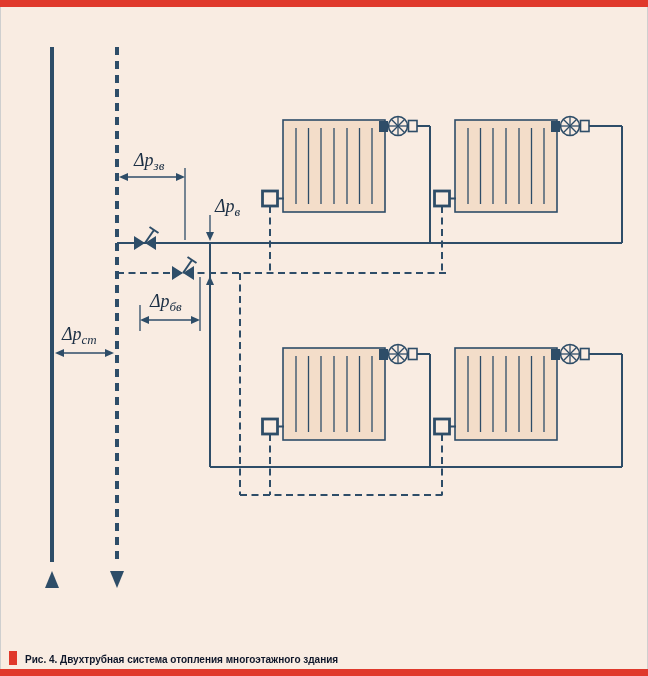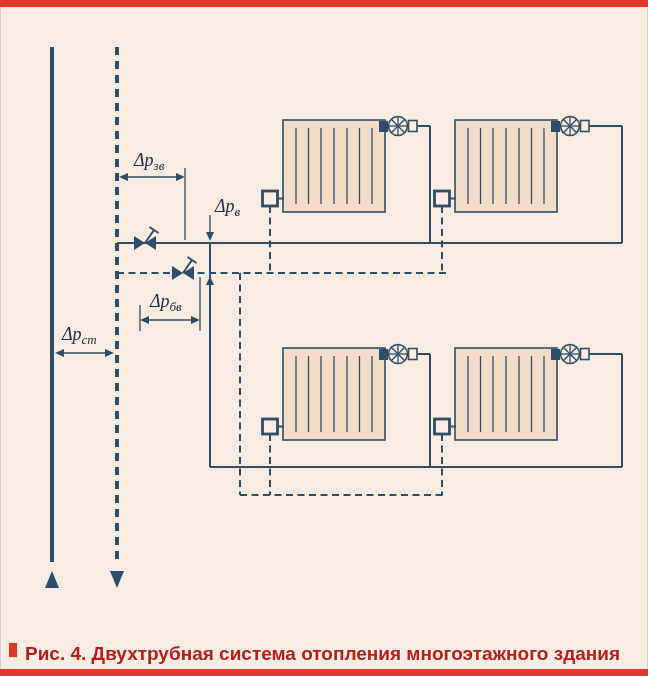--- a/index.html
+++ b/index.html
@@ -22,22 +22,22 @@
   .t{stroke:#2e4d68;stroke-width:1.3;fill:none;}
   .fl{fill:#2e4d68;stroke:none;}
   .rad{fill:#f3ddc9;stroke:#2e4d68;stroke-width:1.6;}
   .fin{stroke:#2e4d68;stroke-width:1.3;}
   .lite{fill:#f9ece2;stroke:#2e4d68;stroke-width:1.6;}
   .lbl{font-family:"Liberation Serif",serif;font-style:italic;font-size:18px;fill:#1c2f44;}
   .sub{font-size:13px;}
 
   .caption{
     position:absolute;left:9px;bottom:11px;
-    display:flex;align-items:flex-start;gap:8px;
-    color:#b91c1c;font-weight:bold;font-size:19px;white-space:nowrap;
+    display:flex;align-items:flex-end;gap:8px;
+    color:#0f172a;font-weight:bold;font-size:10px;white-space:nowrap;
   }
   .bullet{width:8px;height:14px;background:#e0392c;flex:none;}
 </style>
 </head>
 <body>
 
 <div class="redbar" id="bar-top"></div>
 <div class="redbar" id="bar-bottom"></div>
 
 <svg id="diagram" width="648" height="676" viewBox="0 0 648 676">

